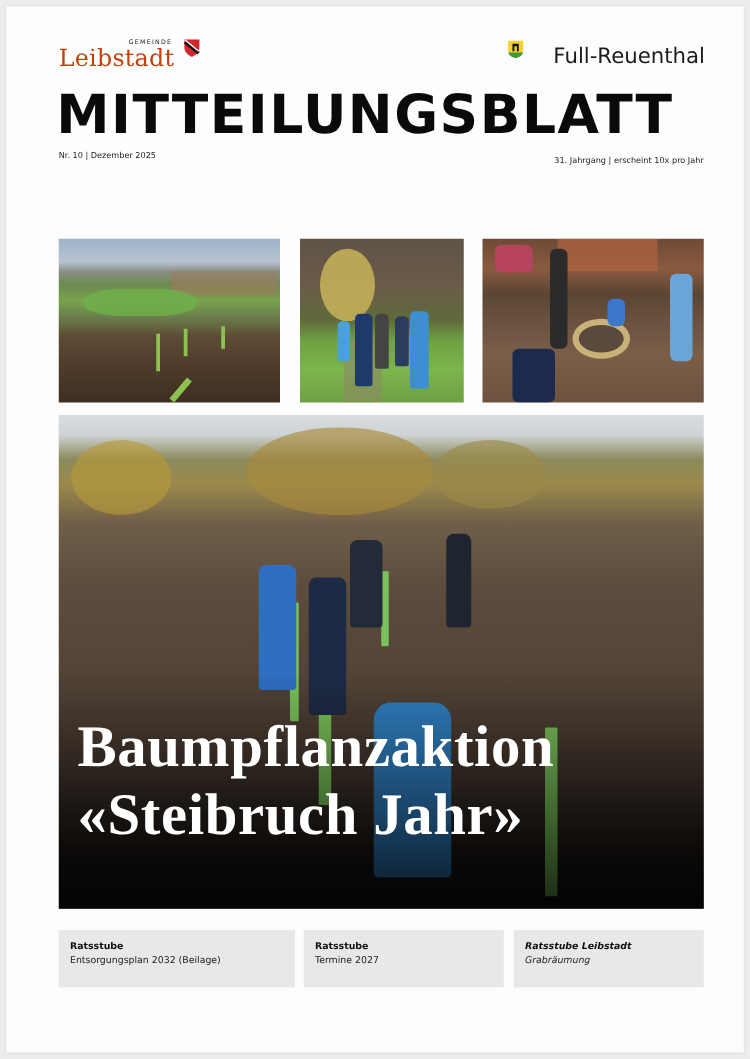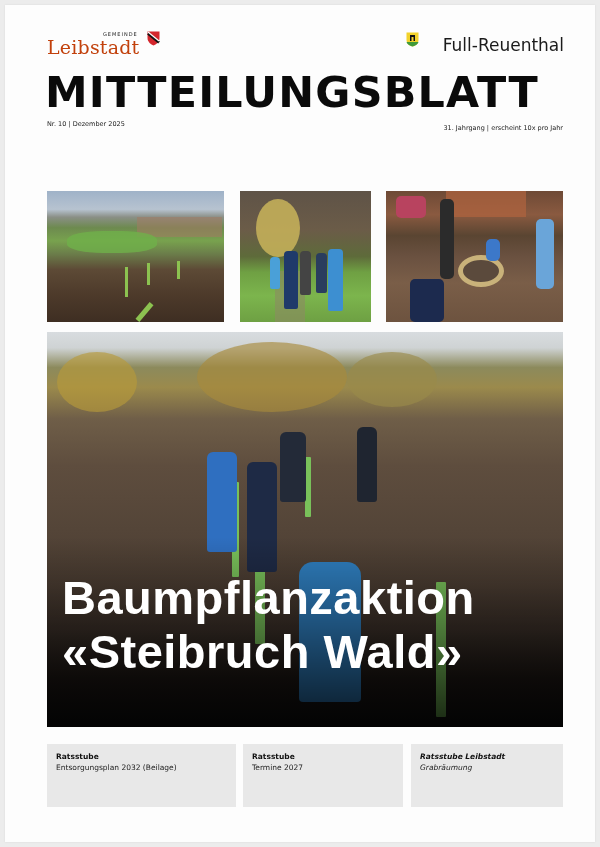--- a/index.html
+++ b/index.html
@@ -62,28 +62,28 @@
     .p4 { left: 47px; top: 332px; width: 516px; height: 395px;
       background:
         linear-gradient(180deg, #d8dcdf 0%, #cfd3d4 4%, #8c8a5c 9%, #9b8a4c 14%, #6f5e48 22%, #5e4d3e 34%, #544538 50%, #4b3d32 64%, #3a2f28 76%, #1f1915 88%, #111 100%);
     }
     .p4 .foliage { position: absolute; border-radius: 50%; opacity: .65; }
     .p4 .tube { position: absolute; background: #79c15a; border-radius: 1px; }
     .p4 .fig { position: absolute; border-radius: 6px 6px 3px 3px; }
     .p4 .shade { position: absolute; left: 0; right: 0; bottom: 0; height: 190px;
       background: linear-gradient(180deg, rgba(0,0,0,0) 0%, rgba(0,0,0,.35) 45%, rgba(0,0,0,.8) 100%); }
 
-    .headline { position: absolute; left: 62px; top: 571px; color: #fff; font-family: Liberation Sans, sans-serif;
+    .headline { position: absolute; left: 62px; top: 571px; color: #fff; font-family: Liberation Serif, serif;
       font-weight: bold; white-space: nowrap; }
     .headline .l1 { font-size: 47px; line-height: 54px; letter-spacing: 0.5px; }
     .headline .l2 { font-size: 47px; line-height: 54px; letter-spacing: 0.5px; }
     .headline .l3 { font-size: 20px; line-height: 26px; margin-top: 2px; }
 
     
-    .box { position: absolute; top: 744px; height: 63px; background: #e8e8e8; padding: 7px 9px; }
+    .box { position: absolute; top: 744px; height: 46px; background: #e8e8e8; padding: 7px 9px; }
     .b1 { left: 47px; width: 189px; }
     .b2 { left: 243px; width: 160px; }
     .b3 { left: 411px; width: 152px; font-style: italic; }
     .box .t { font-size: 7.5px; font-weight: bold; color: #111; line-height: 11px; white-space: nowrap; }
     .box .s { font-size: 7.5px; color: #222; line-height: 11px; white-space: nowrap; }
   </style>
 </head>
 <body>
 
 <div class="page"></div>
@@ -149,21 +149,21 @@
   <div class="fig" style="left:160px;top:120px;width:30px;height:100px;background:#2f6fc0;"></div>
   <div class="fig" style="left:200px;top:130px;width:30px;height:110px;background:#1e2a45;"></div>
   <div class="fig" style="left:233px;top:100px;width:26px;height:70px;background:#232a38;"></div>
   <div class="fig" style="left:310px;top:95px;width:20px;height:75px;background:#1f2530;"></div>
   <div class="fig" style="left:252px;top:230px;width:62px;height:140px;background:#2f7fc0;border-radius:14px 14px 4px 4px;"></div>
   <div class="shade"></div>
 </div>
 
 <div class="headline">
   <div class="l1">Baumpflanzaktion</div>
-  <div class="l2">«Steibruch Wald»</div>
+  <div class="l2">«Steibruch Jahr»</div>
 </div>
 
 <div class="box b1">
   <div class="t">Ratsstube</div>
   <div class="s">Entsorgungsplan 2032 (Beilage)</div>
 </div>
 <div class="box b2">
   <div class="t">Ratsstube</div>
   <div class="s">Termine 2027</div>
 </div>

